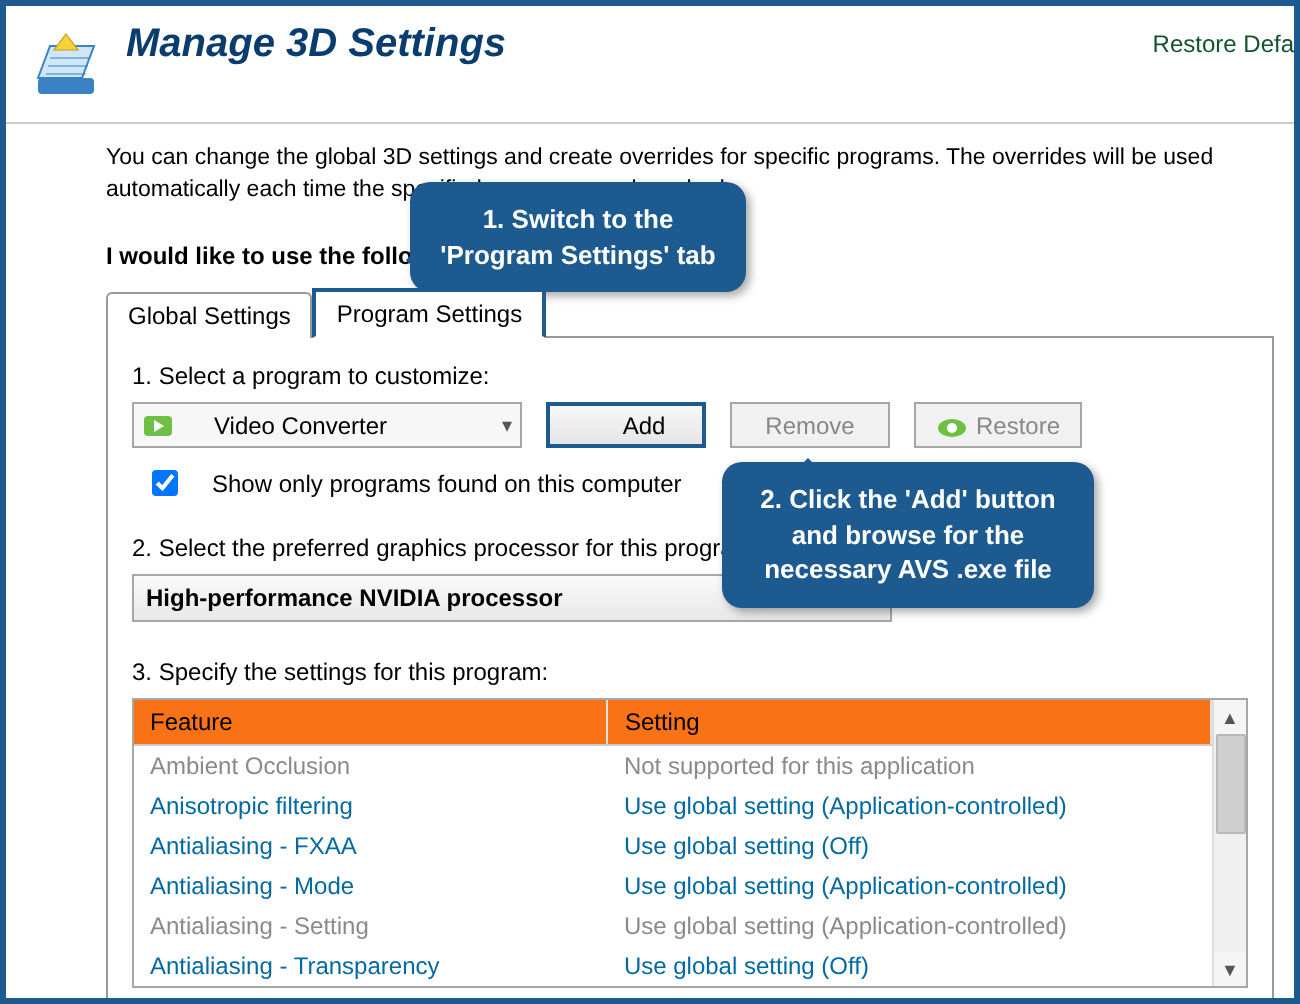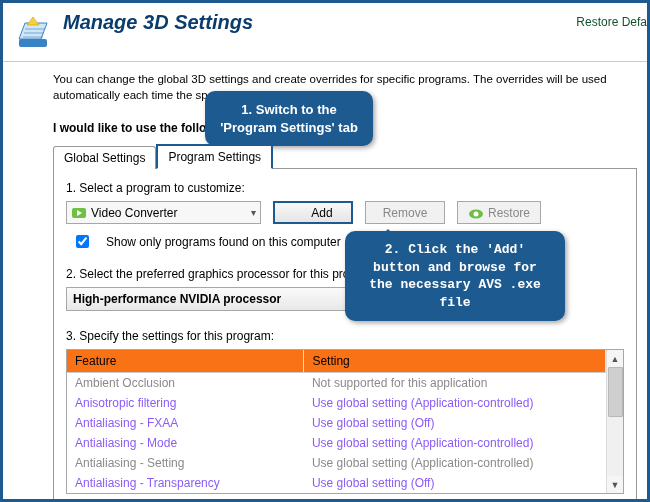--- a/index.html
+++ b/index.html
@@ -186,21 +186,21 @@
     font-weight: normal;
     background: #f97316;
     border-bottom: 1px solid #ccc;
     border-right: 1px solid #e2e2e2;
     padding: 4px 8px;
     height: 22px;
   }
   tbody td {
     padding: 3px 8px;
     font-size: 12px;
-    color: #8b5cf6;
+    color: #0369a1;
   }
   tbody td.muted { color: #8a8a8a; }
   .scrollbar {
     width: 17px;
     background: #f0f0f0;
     border-left: 1px solid #ddd;
     display: flex;
     flex-direction: column;
     justify-content: space-between;
     align-items: center;
@@ -237,21 +237,21 @@
     top: 88px; left: 202px; width: 168px;
   }
   .callout-1::after {
     content:"";
     position:absolute;
     left: -10px; bottom: 8px;
     border: 8px solid transparent;
     border-right-color: #1D5A8F;
   }
   .callout-2 {
-    top: 228px; left: 342px; width: 220px; font-family: Liberation Mono, monospace;
+    top: 228px; left: 358px; width: 186px;
   }
   .callout-2::before {
     content:"";
     position:absolute;
     left: 35px; top: -10px;
     border: 8px solid transparent;
     border-bottom-color: #1D5A8F;
   }
 </style>
 </head>
@@ -278,21 +278,21 @@
 
   <div class="tabs">
     <div class="tab inactive">Global Settings</div>
     <div class="tab active">Program Settings</div>
   </div>
 
   <div class="panel">
     <div class="step-label">1. Select a program to customize:</div>
     <div class="row-controls">
       <div class="select-box">
-        <span style="display:flex;align-items:center;">
+        <span style="display:flex;align-items:center;gap:16px;">
           <span class="select-icon">
             <svg viewBox="0 0 16 16">
                 <rect x="1" y="3" width="14" height="10" rx="2" fill="#6fbf44"></rect>
                 <polygon points="6,5 6,11 11,8" fill="#fff"></polygon>
               </svg>
           </span>
           <span>Video Converter</span>
         </span>
         <span class="dropdown-arrow">▾</span>
       </div>

